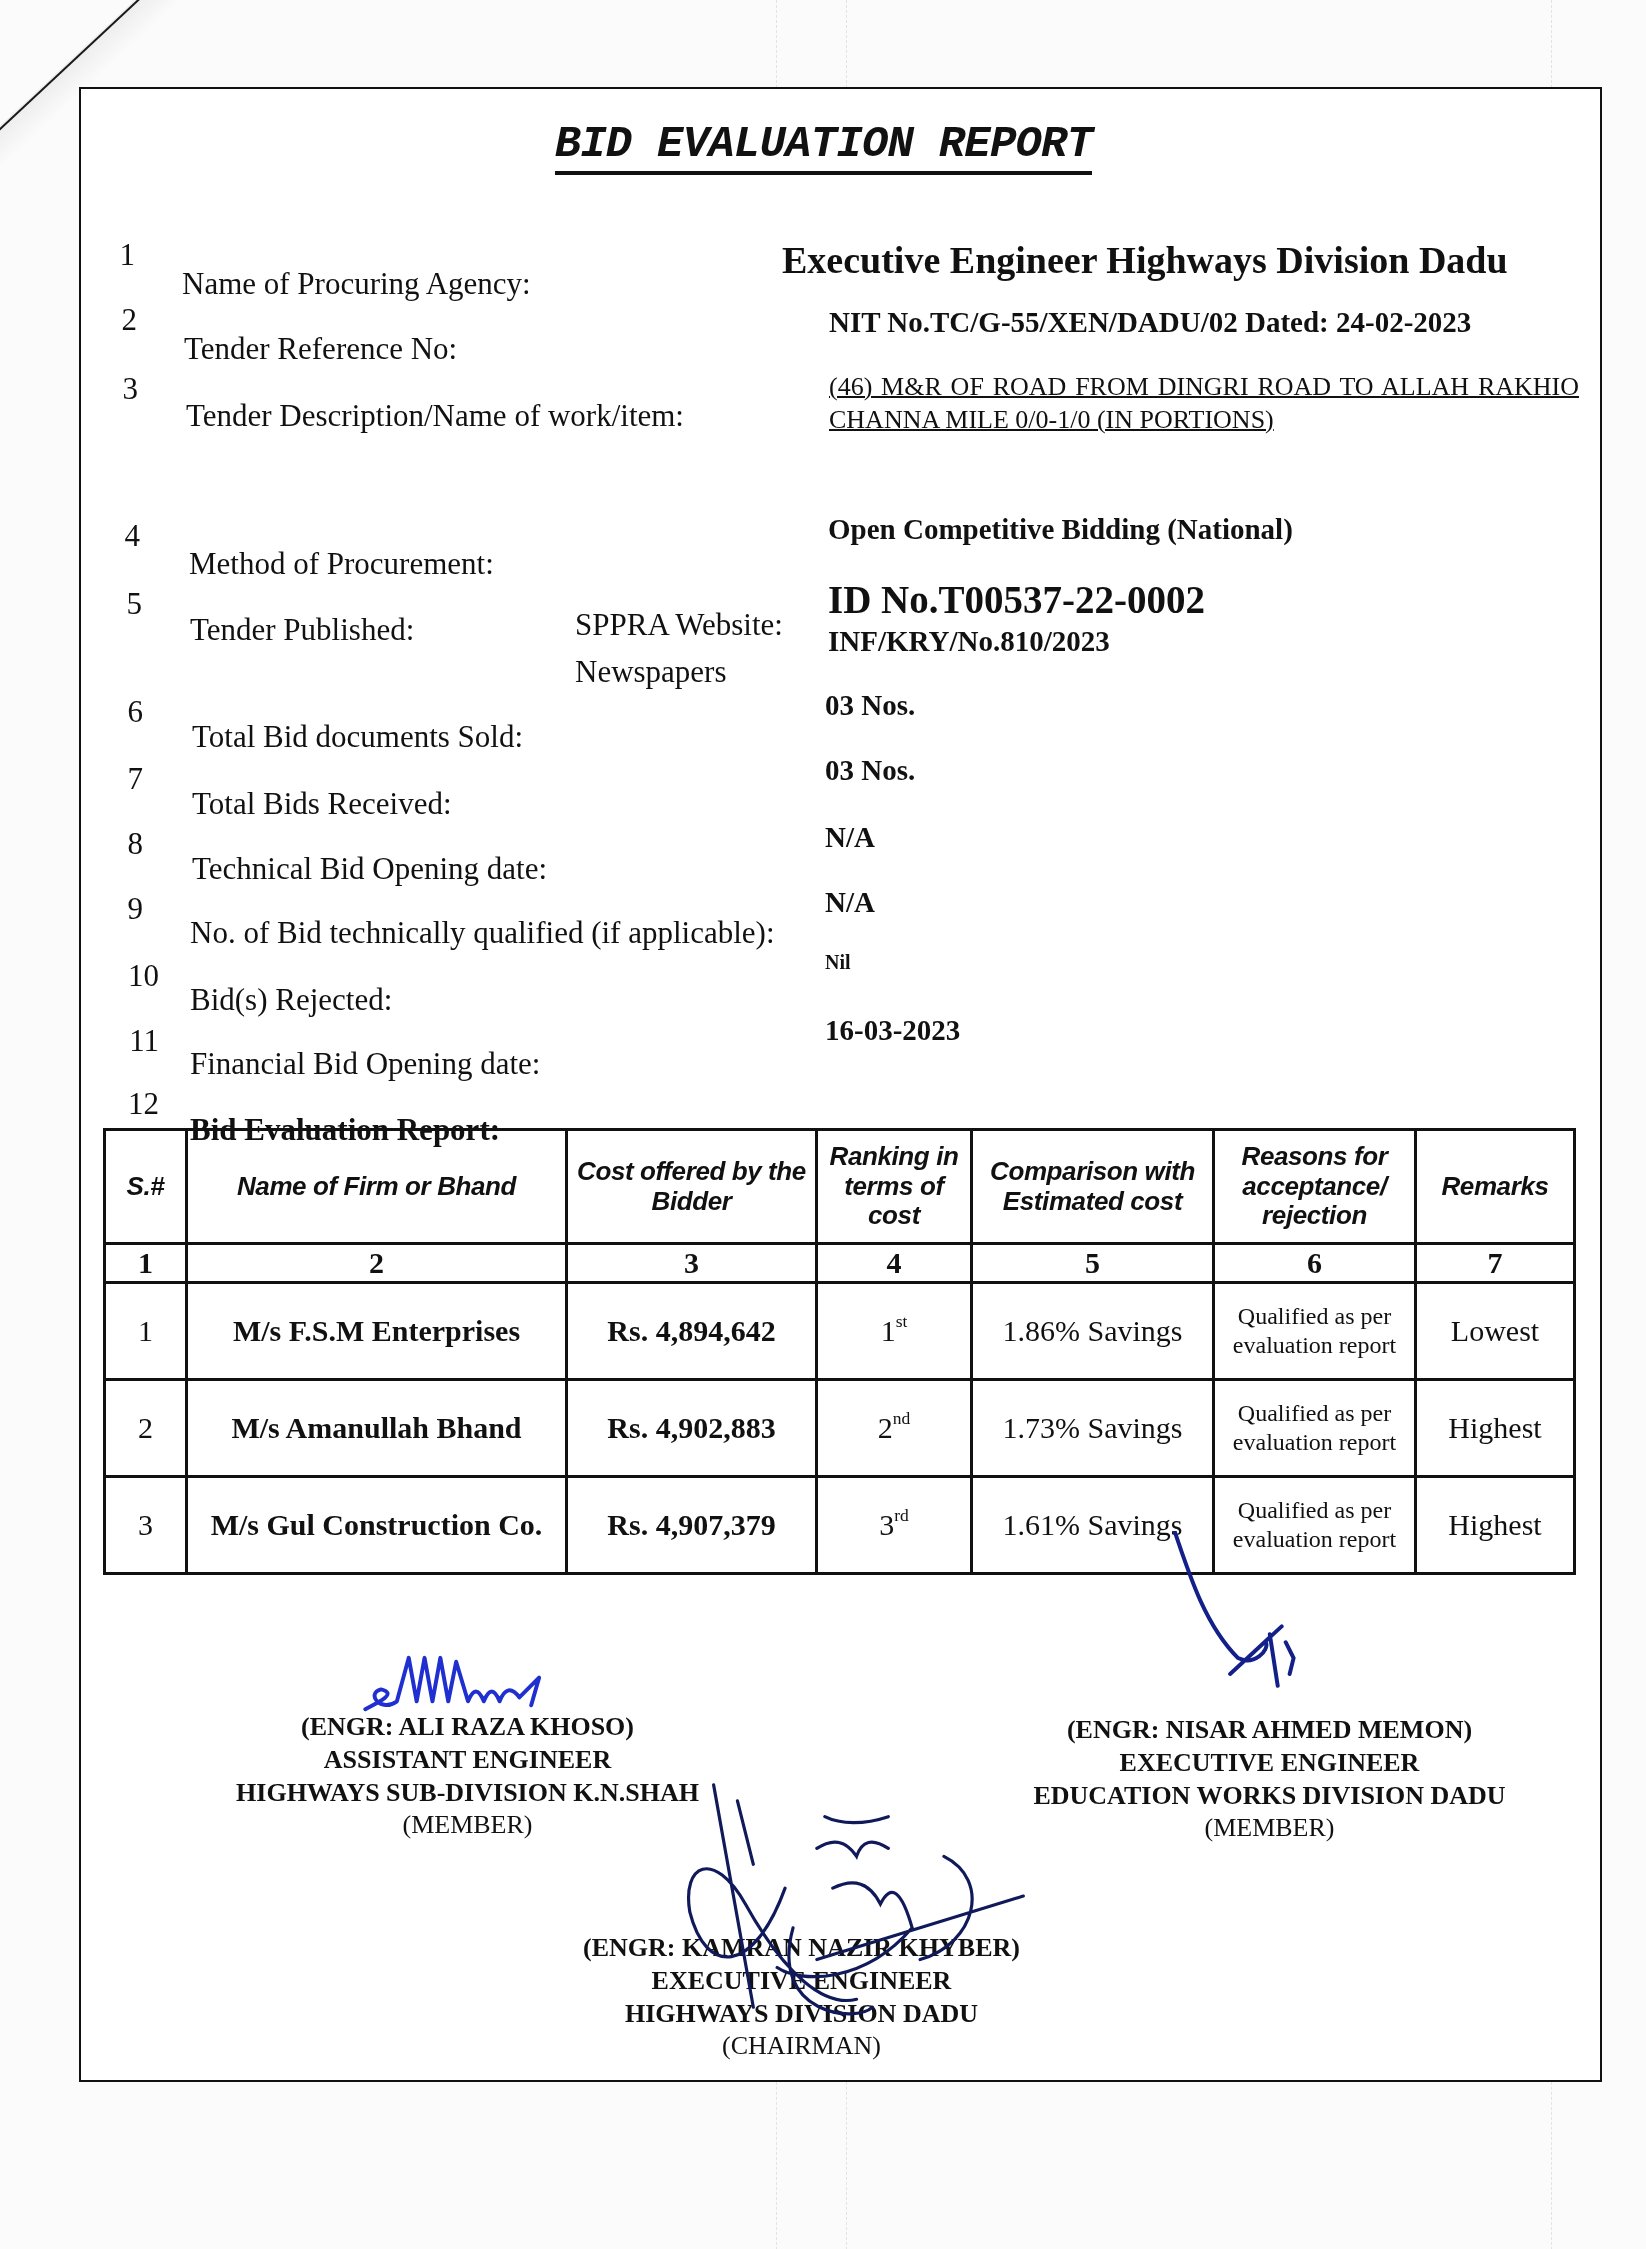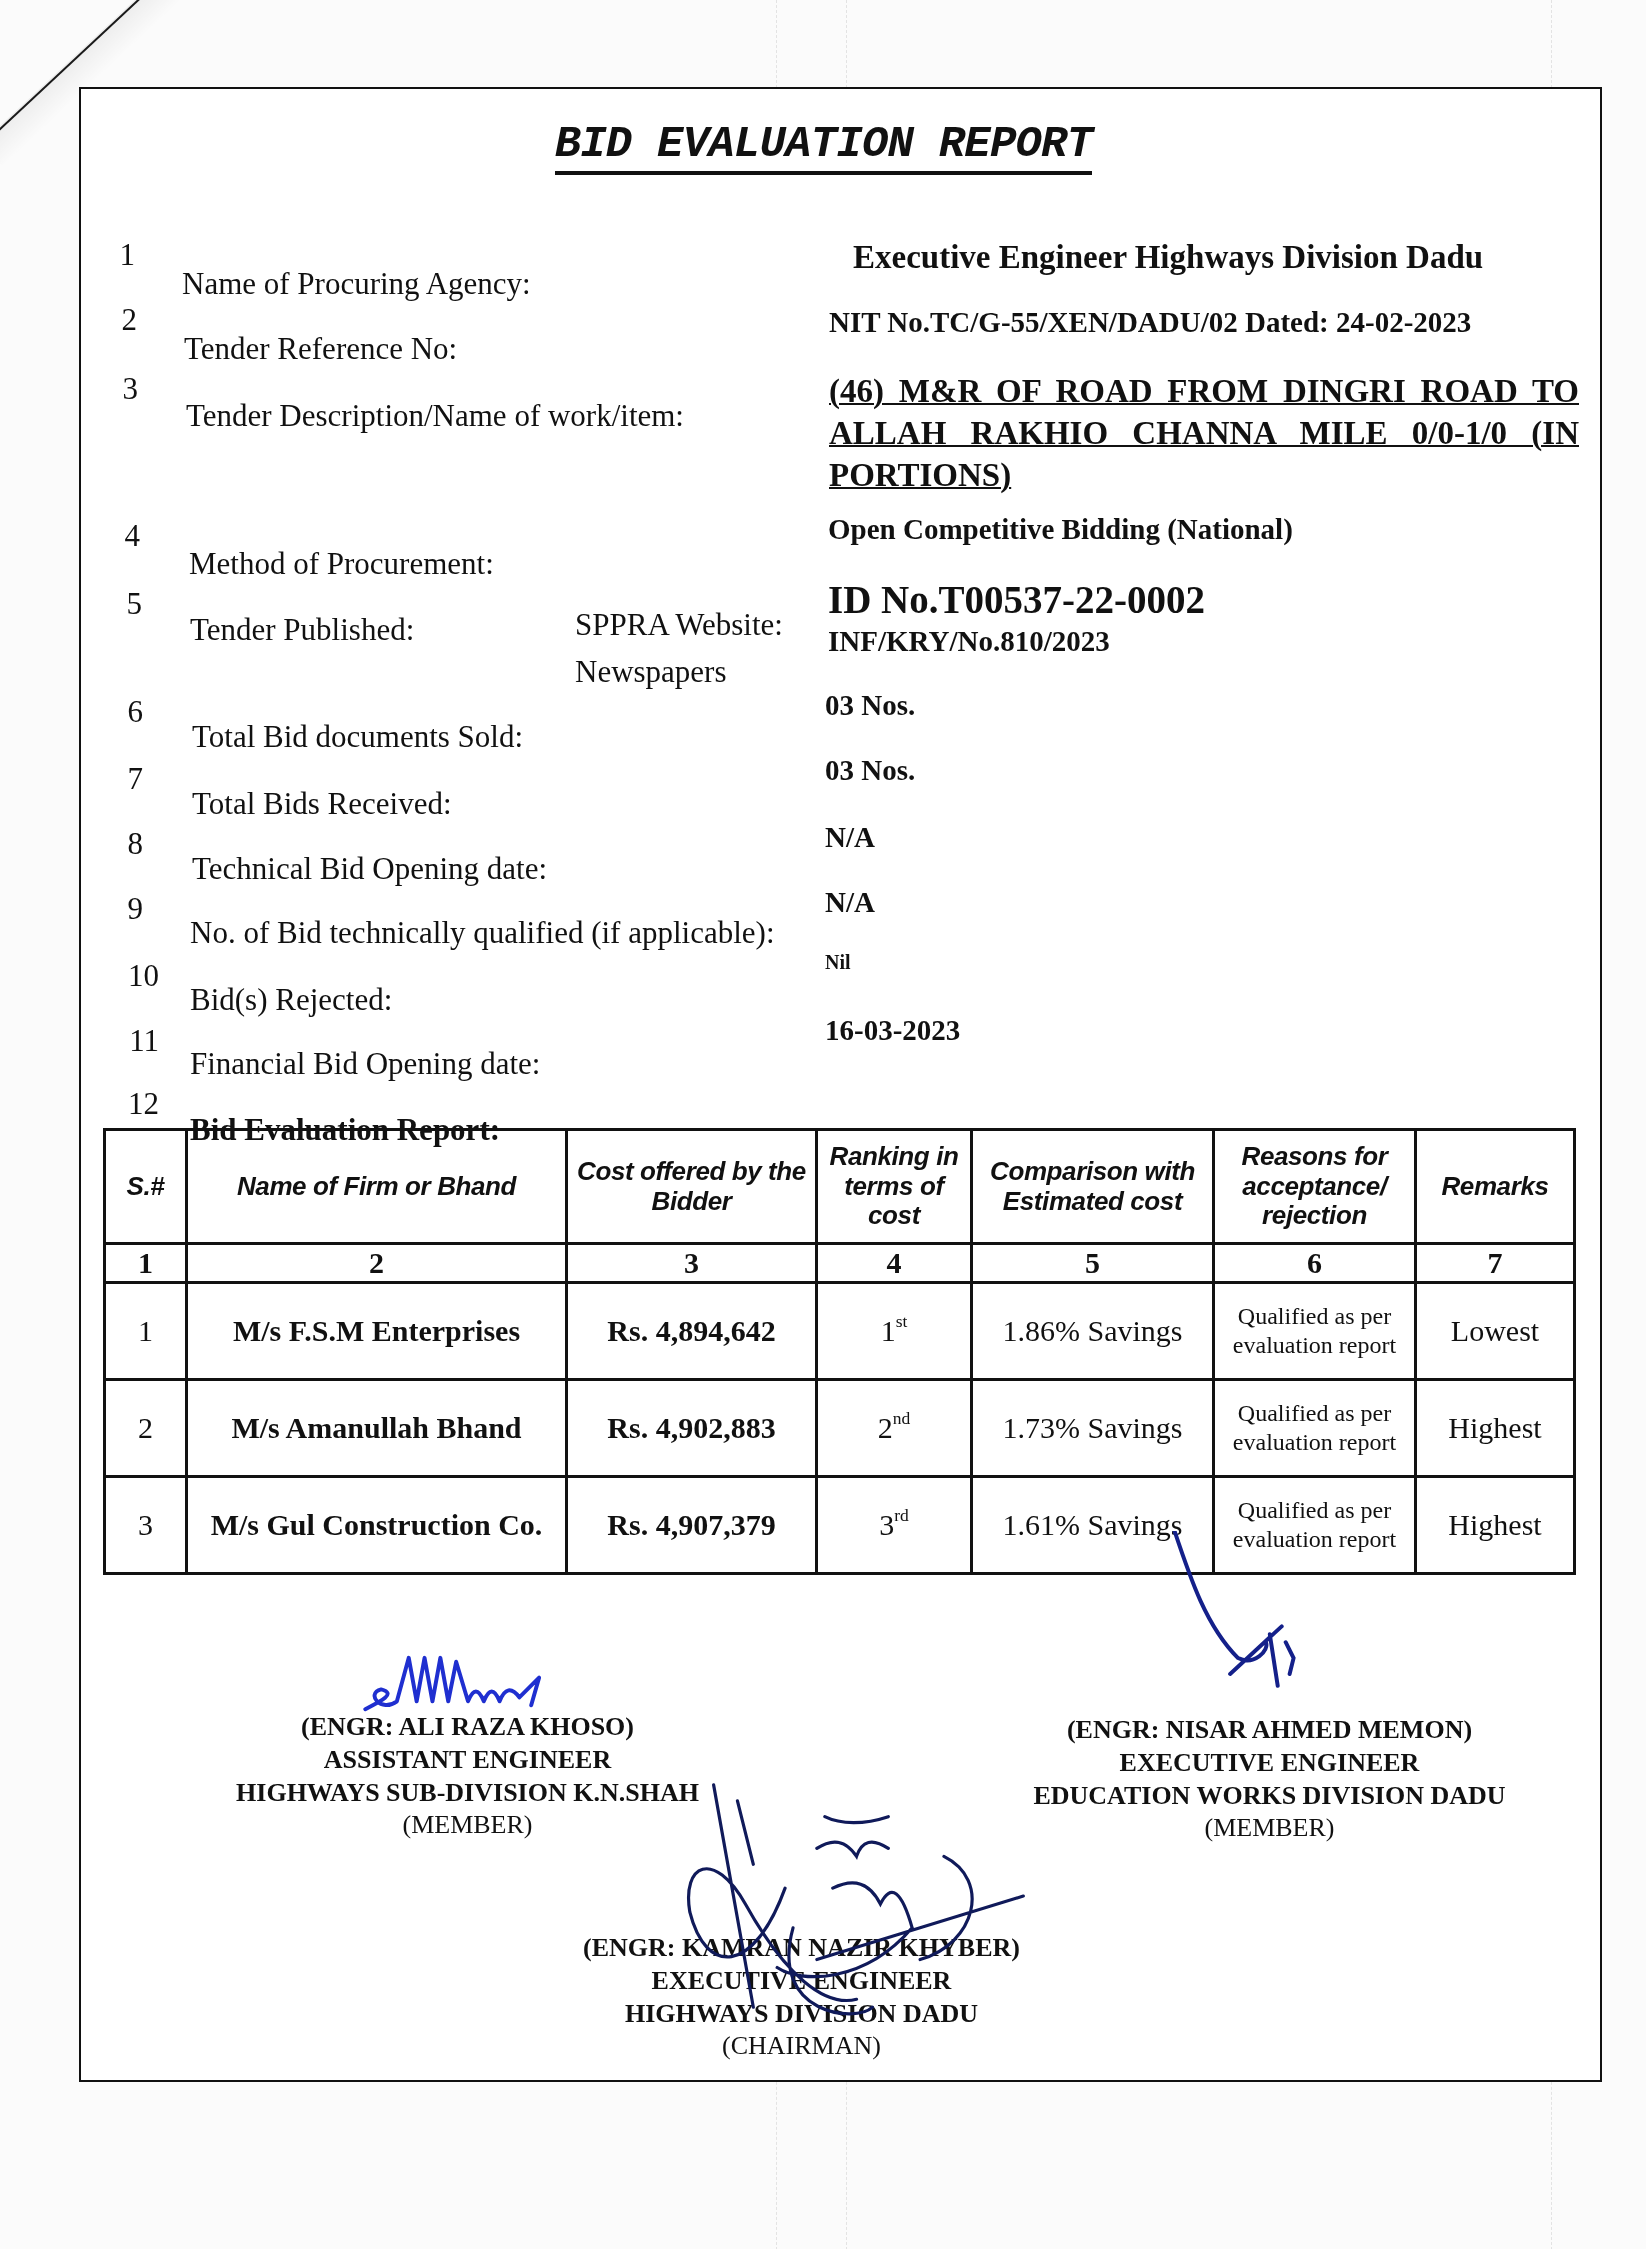--- a/index.html
+++ b/index.html
@@ -27,21 +27,21 @@
     position: absolute; left: 0; right: 0; top: 119px; text-align: center;
     font-family: Liberation Mono, monospace; font-weight: bold; font-style: italic;
     font-size: 44px; letter-spacing: -0.8px;
   }
   .title span { border-bottom: 4px solid #111; padding-bottom: 1.6px; }
 
   .item { position: absolute; font-size: 31px; line-height: 1.2; }
   .num { position: absolute; width: 48px; text-align: right; }
   .lbl { position: absolute; margin-top: 29px; }
   .val { position: absolute; font-weight: bold; }
-  .desc { position: absolute; font-weight: bold; text-decoration: underline; text-decoration-thickness: 2.4px; font-size: 33px; line-height: 1.28; width: 750px; text-align: justify; text-align-last: left; }
+  .desc { position: absolute; font-weight: normal; text-decoration: underline; text-decoration-thickness: 2.4px; font-size: 26px; line-height: 1.28; width: 750px; text-align: justify; text-align-last: left; }
 
   table.bids {
     position: absolute; left: 103px; top: 1128px; width: 1470px;
     border-collapse: collapse; table-layout: fixed;
   }
   table.bids td, table.bids th {
     border: 3.2px solid #111; text-align: center; vertical-align: middle; padding: 0 4.8px;
   }
   table.bids th {
     font-family: "Liberation Sans", sans-serif; font-weight: bold; font-style: italic;
@@ -68,21 +68,21 @@
 <div class="diag-shadow"></div>
 <div class="diag"></div>
 
 <div class="frame"></div>
 
 <div class="title"><span>BID EVALUATION REPORT</span></div>
 
 <div>
   <span class="item num" style="left:87px;top:236px">1</span>
   <span class="item lbl" style="left:182px;top:236px">Name of Procuring Agency:</span>
-  <span class="item val" style="left:853px;top:238px;font-size:33px">Executive Engineer Highways Division Dadu</span>
+  <span class="item val" style="left:782px;top:238px;font-size:38px">Executive Engineer Highways Division Dadu</span>
 </div>
 
 <div>
   <span class="item num" style="left:89px;top:301px">2</span>
   <span class="item lbl" style="left:184px;top:301px">Tender Reference No:</span>
   <span class="item val" style="left:829px;top:305px;font-size:29px">NIT No.TC/G-55/XEN/DADU/02 Dated: 24-02-2023</span>
 </div>
 
 <div>
   <span class="item num" style="left:90px;top:370px">3</span>

